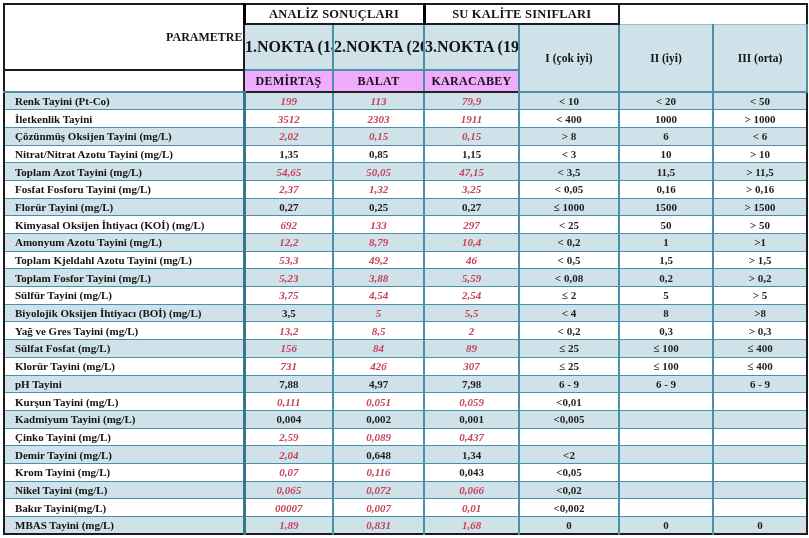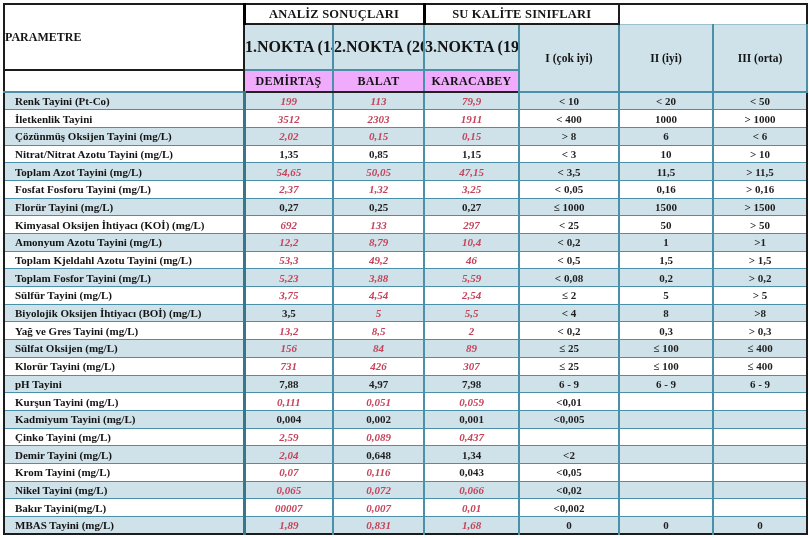--- a/index.html
+++ b/index.html
@@ -20,21 +20,21 @@
   table.wq{
     position:absolute;top:3px;left:3px;
     width:803px;border-collapse:collapse;table-layout:fixed;
     border:2px solid var(--dark);
   }
   th,td{padding:0;margin:0;overflow:hidden;white-space:nowrap;}
   
   th.parametre{
     background:#fff;border:2px solid var(--dark);
     font-size:12px;font-weight:bold;color:var(--ink);
-    text-align:left;vertical-align:middle;height:64px;
+    text-align:right;vertical-align:middle;height:64px;
   }
   th.hbox{
     background:#fff;border:2px solid var(--dark);border-left:3px solid #000;
     font-size:12.5px;font-weight:bold;color:var(--ink);
     text-align:center;vertical-align:middle;height:18px;letter-spacing:.2px;
   }
   th.strip{background:#fff;border:none;border-left:2px solid var(--dark);}
   
   tr.points-row{height:44px;}
   th.point{
@@ -229,21 +229,21 @@
         <tr>
           <td class="param">Yağ ve Gres Tayini (mg/L)</td>
           <td class="val firstcol red">13,2</td>
           <td class="val red">8,5</td>
           <td class="val red">2</td>
           <td class="cls">&lt; 0,2</td>
           <td class="cls">0,3</td>
           <td class="cls">&gt; 0,3</td>
         </tr>
         <tr class="alt">
-          <td class="param">Sülfat Oksijen (mg/L)</td>
+          <td class="param">Sülfat Fosfat (mg/L)</td>
           <td class="val firstcol red">156</td>
           <td class="val red">84</td>
           <td class="val red">89</td>
           <td class="cls">≤ 25</td>
           <td class="cls">≤ 100</td>
           <td class="cls">≤ 400</td>
         </tr>
         <tr>
           <td class="param">Klorür Tayini (mg/L)</td>
           <td class="val firstcol red">731</td>

